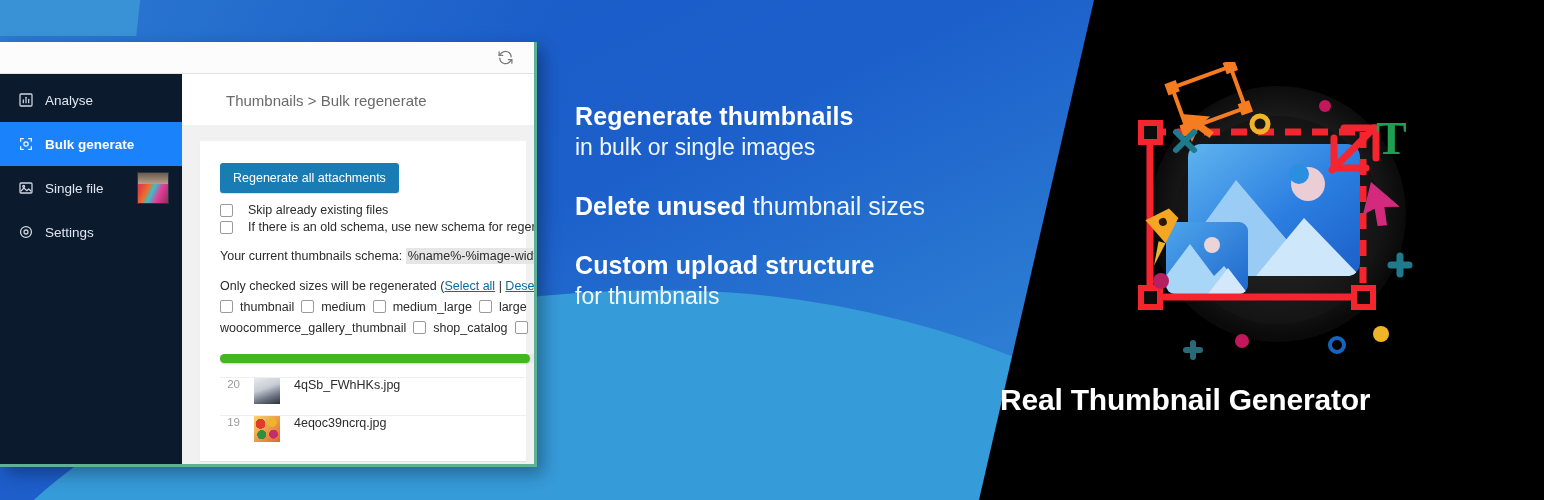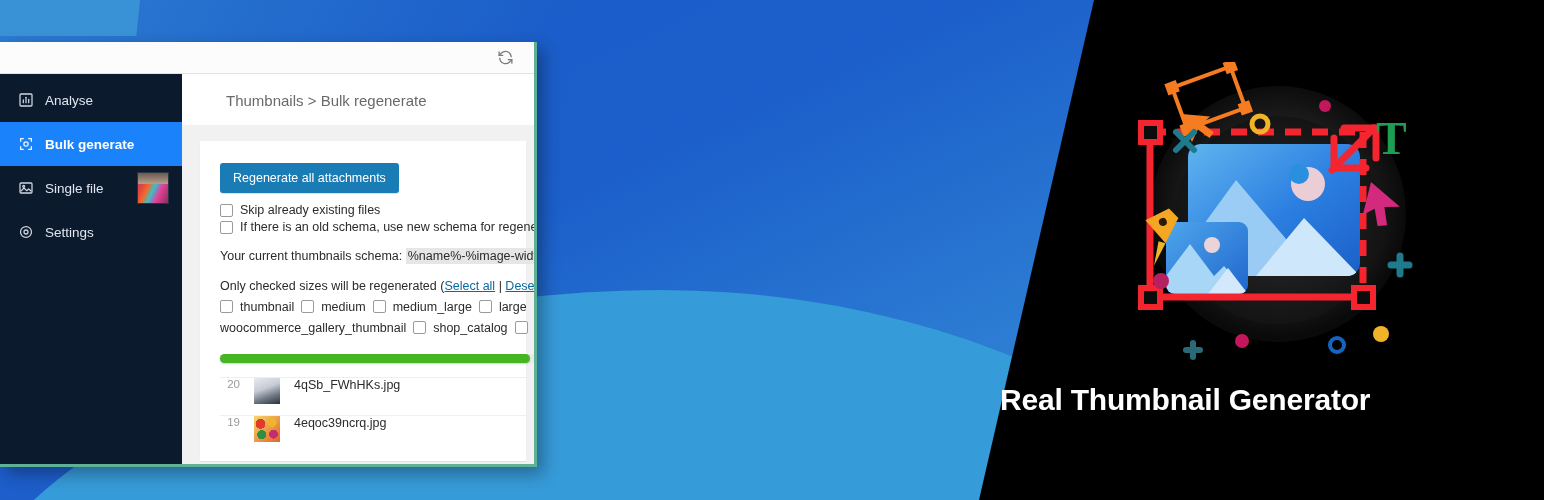--- a/index.html
+++ b/index.html
@@ -108,21 +108,21 @@
   .panel {
     margin: 16px 8px 0 18px; background: #ffffff; padding: 22px 0 0 20px;
     min-height: 320px; box-shadow: 0 1px 1px rgba(0,0,0,.06);
   }
   .btn-regen {
     display: inline-block; background: #1a7cb5; color: #fff;
     font-size: 12.5px; padding: 8px 13px; border: none;
     border-radius: 3px; box-shadow: 0 1px 0 rgba(0,0,0,.12);
     white-space: nowrap; cursor: pointer;
   }
-  .cb-row { display: flex; align-items: center; gap: 7px; margin-top: 10px; white-space: nowrap; }
+  .cb-row { display: flex; align-items: center; gap: 15px; margin-top: 10px; white-space: nowrap; }
   .cb-row.tight { margin-top: 3px; }
   .cb {
     width: 13px; height: 13px; border: 1px solid #9a9a9a; background: #fff;
     flex: none; border-radius: 2px; display: inline-block;
   }
   .cb-lbl { font-size: 12.5px; color: #2b2b2b; }
   .schema-line { margin-top: 15px; font-size: 12.5px; color: #2b2b2b; white-space: nowrap; }
   .schema-code { background: #e6e6e6; padding: 1px 2px; }
   .sizes-line { margin-top: 16px; font-size: 12.5px; color: #2b2b2b; white-space: nowrap; }
   .lnk { color: #0b6b9e; }
@@ -314,20 +314,36 @@
               <span class="file-thumb b"></span>
               <span class="file-name">4eqoc39ncrq.jpg</span>
             </div>
           </div>
 
         </div>
       </div>
     </div>
   </div>
 
+  <div class="copy">
+
+    <div class="copy-block">
+      <div class="copy-line1">Regenerate thumbnails</div>
+      <div class="copy-line2">in bulk or single images</div>
+    </div>
+
+    <div class="copy-block">
+      <div class="copy-inline"><b>Delete unused</b><span class="light"> thumbnail sizes</span></div>
+    </div>
+
+    <div class="copy-block">
+      <div class="copy-line1">Custom upload structure</div>
+      <div class="copy-line2">for thumbnails</div>
+    </div>
+  </div>
 
   <div class="logo-art">
     <svg width="300" height="300" viewBox="0 0 300 300">
       <defs>
         <radialGradient id="halo" cx="50%" cy="48%" r="50%">
           <stop offset="0%" stop-color="#222222"></stop>
           <stop offset="72%" stop-color="#1b1b1b"></stop>
           <stop offset="100%" stop-color="#0a0a0a"></stop>
         </radialGradient>
         <radialGradient id="halo2" cx="50%" cy="50%" r="50%">

